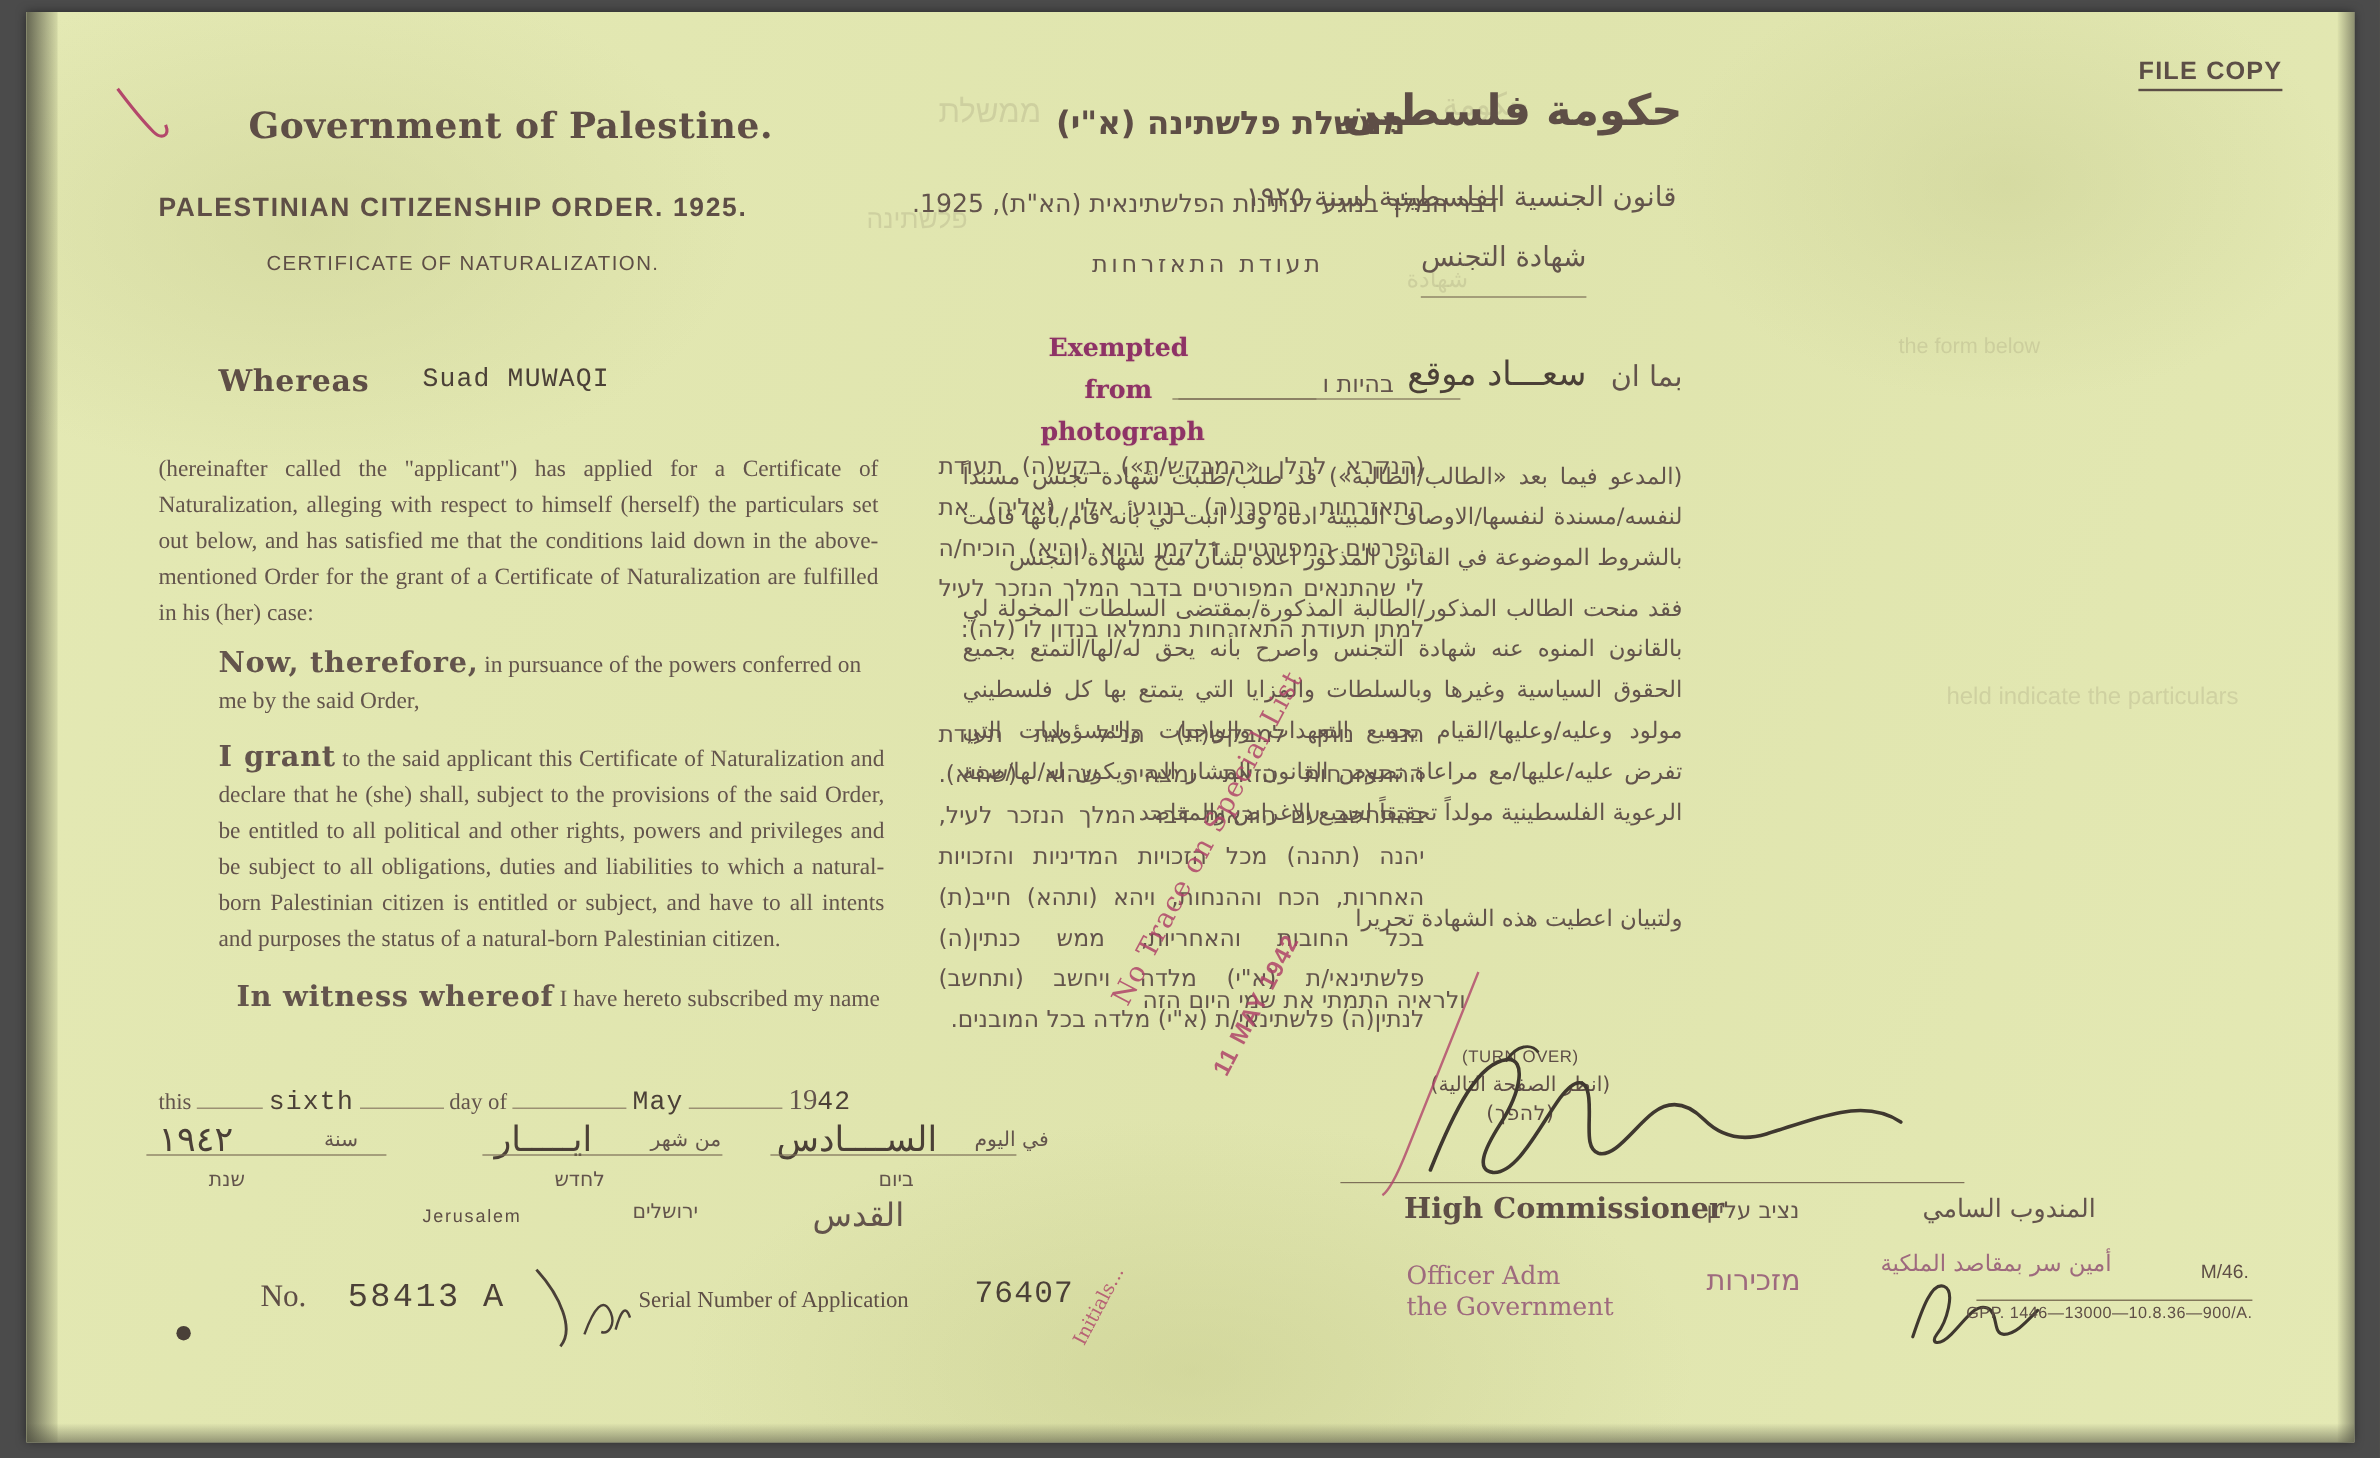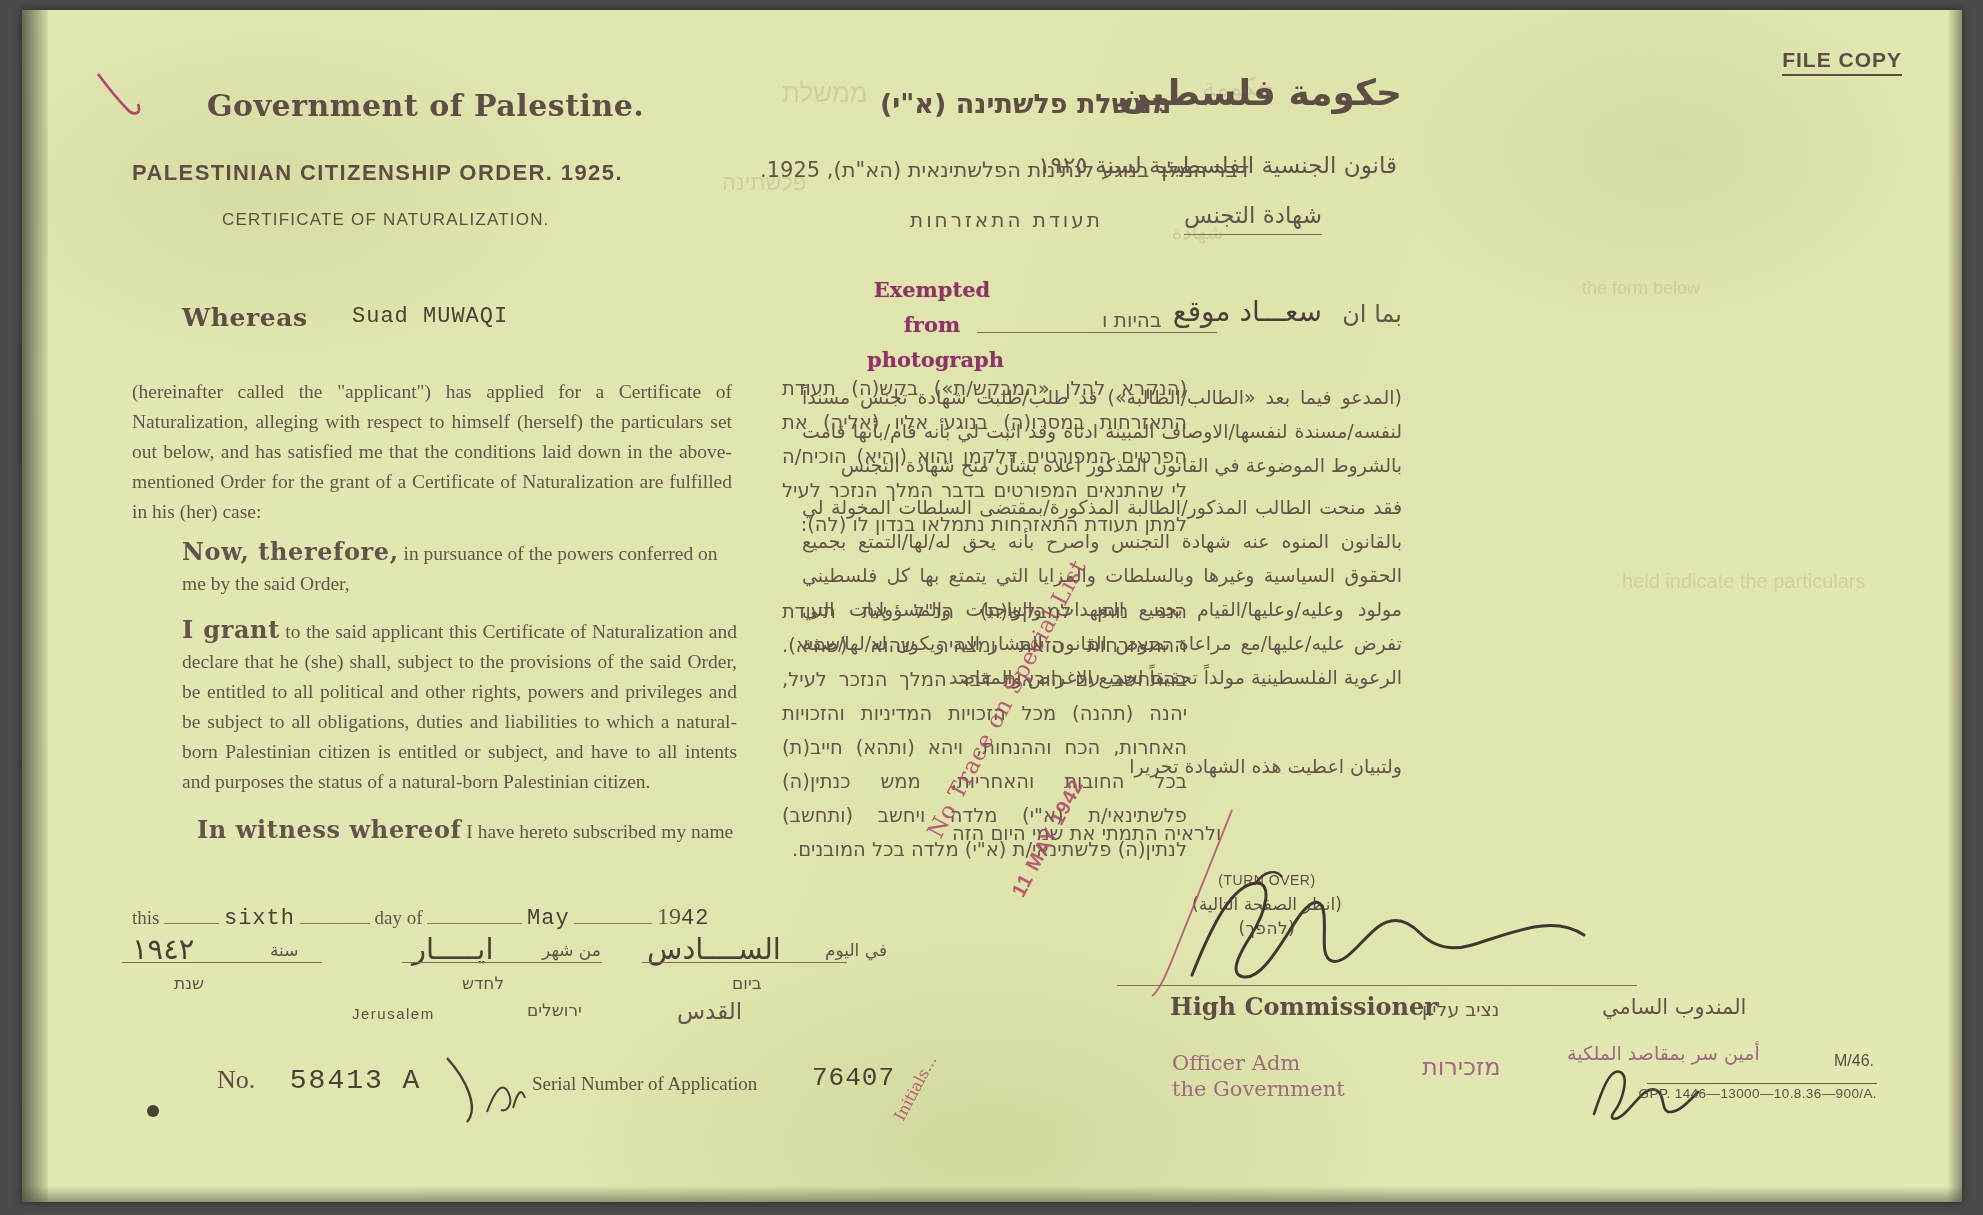--- a/index.html
+++ b/index.html
@@ -189,21 +189,21 @@
     color: #5e4e46;
   }
   #ar-order {
     right: 565px; top: 142px;
     font-size: 23px;
   }
   #ar-cert {
     right: 640px; top: 192px;
     font-size: 23px;
     border-bottom: 1px solid #7d6f58;
-    padding-bottom: 6px;
+    padding-bottom: 19px;
   }
   #ar-ana {
     right: 560px; top: 290px;
     font-size: 24px;
   }
   #ar-name {
     right: 640px; top: 285px;
     font-family: "DejaVu Sans", sans-serif;
     font-size: 28px;
     color: #4b4037;
@@ -534,27 +534,27 @@
     <div class="abs lbl-sm" style="left:248px; top:930px;">سنة</div>
     <div class="abs lbl-sm" style="left:152px; top:963px;">שנת</div>
     <div class="abs" style="left:100px; top:952px; width:200px; height:1px; background:#7d6f58;"></div>
 
     <div class="abs big-ar" style="left:390px; top:922px;">ايـــــار</div>
     <div class="abs lbl-sm" style="left:520px; top:930px;">من شهر</div>
     <div class="abs lbl-sm" style="left:440px; top:963px;">לחדש</div>
     <div class="abs" style="left:380px; top:952px; width:200px; height:1px; background:#7d6f58;"></div>
 
     <div class="abs big-ar" style="left:625px; top:922px;">الســــادس</div>
-    <div class="abs lbl-sm" style="left:790px; top:930px;margin-left:13px;">في اليوم</div>
+    <div class="abs lbl-sm" style="left:790px; top:930px;">في اليوم</div>
     <div class="abs lbl-sm" style="left:710px; top:963px;">ביום</div>
     <div class="abs" style="left:620px; top:952px; width:205px; height:1px; background:#7d6f58;"></div>
 
     <div class="abs" id="jer-en" style="left:330px; top:995px;">Jerusalem</div>
     <div class="abs lbl-sm" style="left:505px; top:990px;">ירושלים</div>
-    <div class="abs lbl-sm" style="left:655px; top:988px; font-size:23px;">القدس</div>
+    <div class="abs lbl-sm" style="left:655px; top:988px; font-size:27px;">القدس</div>
 
     <div class="abs" id="serial-row">
       <span>No.</span>
       <span class="num" style="margin-left:28px;">58413 A</span>
     </div>
     <div class="abs" id="serial-label">Serial Number of Application</div>
     <div class="abs" id="serial-app">76407</div>
     <div class="abs" id="bullet"></div>
 
     <svg class="sig" style="left:415px; top:1040px;" width="120" height="80" viewBox="0 0 120 80">

